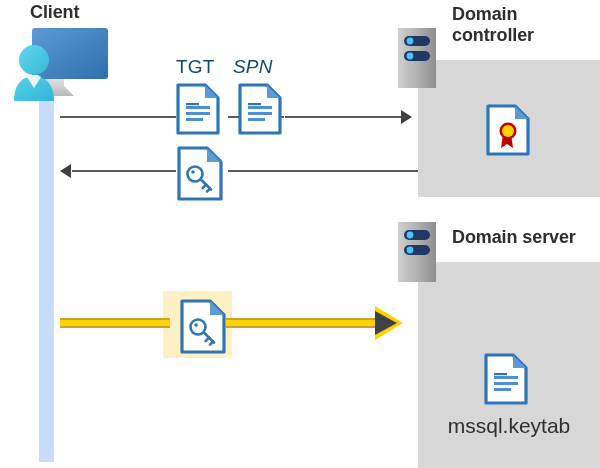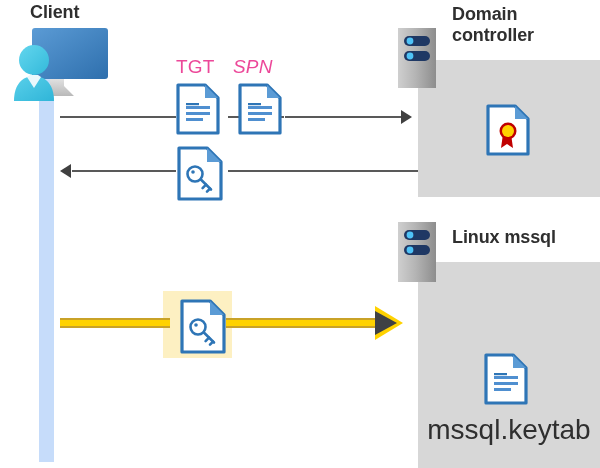--- a/index.html
+++ b/index.html
@@ -100,31 +100,31 @@
     border-left: 22px solid #3f4144;
   }
   #key-highlight {
     left: 163px; top: 291px; width: 69px; height: 67px;
     background: #fdf0c2;
   }
 
   
   .flow-label {
     font-size: 19px;
-    color: #ec4899;
+    color: #0c4a6e;
     letter-spacing: 0.2px;
   }
   #lbl-tgt { left: 176px; top: 56px; }
   #lbl-spn { left: 233px; top: 56px; font-style: italic; }
 
   
   #keytab-caption {
     left: 418px; top: 414px; width: 182px;
     text-align: center;
-    font-size: 28px;
+    font-size: 21px;
     color: #2f2f2f;
   }
 
   
   .doc-icon { display: block; }
 
   #icon-tgt { left: 176px; top: 83px; }
   #icon-spn { left: 238px; top: 83px; }
   #icon-key-top { left: 177px; top: 146px; }
   #icon-key-hl  { left: 180px; top: 299px; }
@@ -180,21 +180,21 @@
 
       <path d="M23 53 l7 11 l7 -11 l-3 -2 h-8 z" fill="#eaf8fc"></path>
 
       <circle cx="30" cy="36" r="15" fill="url(#headGrad)"></circle>
     </svg>
   </div>
 
   <div class="abs node-title" id="client-title">Client</div>
   <div class="abs node-title" id="dc-title">Domain
 controller</div>
-  <div class="abs node-title" id="lx-title">Linux mssql</div>
+  <div class="abs node-title" id="lx-title">Domain server</div>
 
   <div class="abs" id="icon-srv-dc">
     <svg width="38" height="60" viewBox="0 0 38 60" xmlns="http://www.w3.org/2000/svg">
       <defs>
         <linearGradient id="rackGrad1" x1="0" y1="0" x2="1" y2="0">
           <stop offset="0%" stop-color="#cfcfcf"></stop>
           <stop offset="45%" stop-color="#b5b5b5"></stop>
           <stop offset="100%" stop-color="#8d8d8d"></stop>
         </linearGradient>
       </defs>

